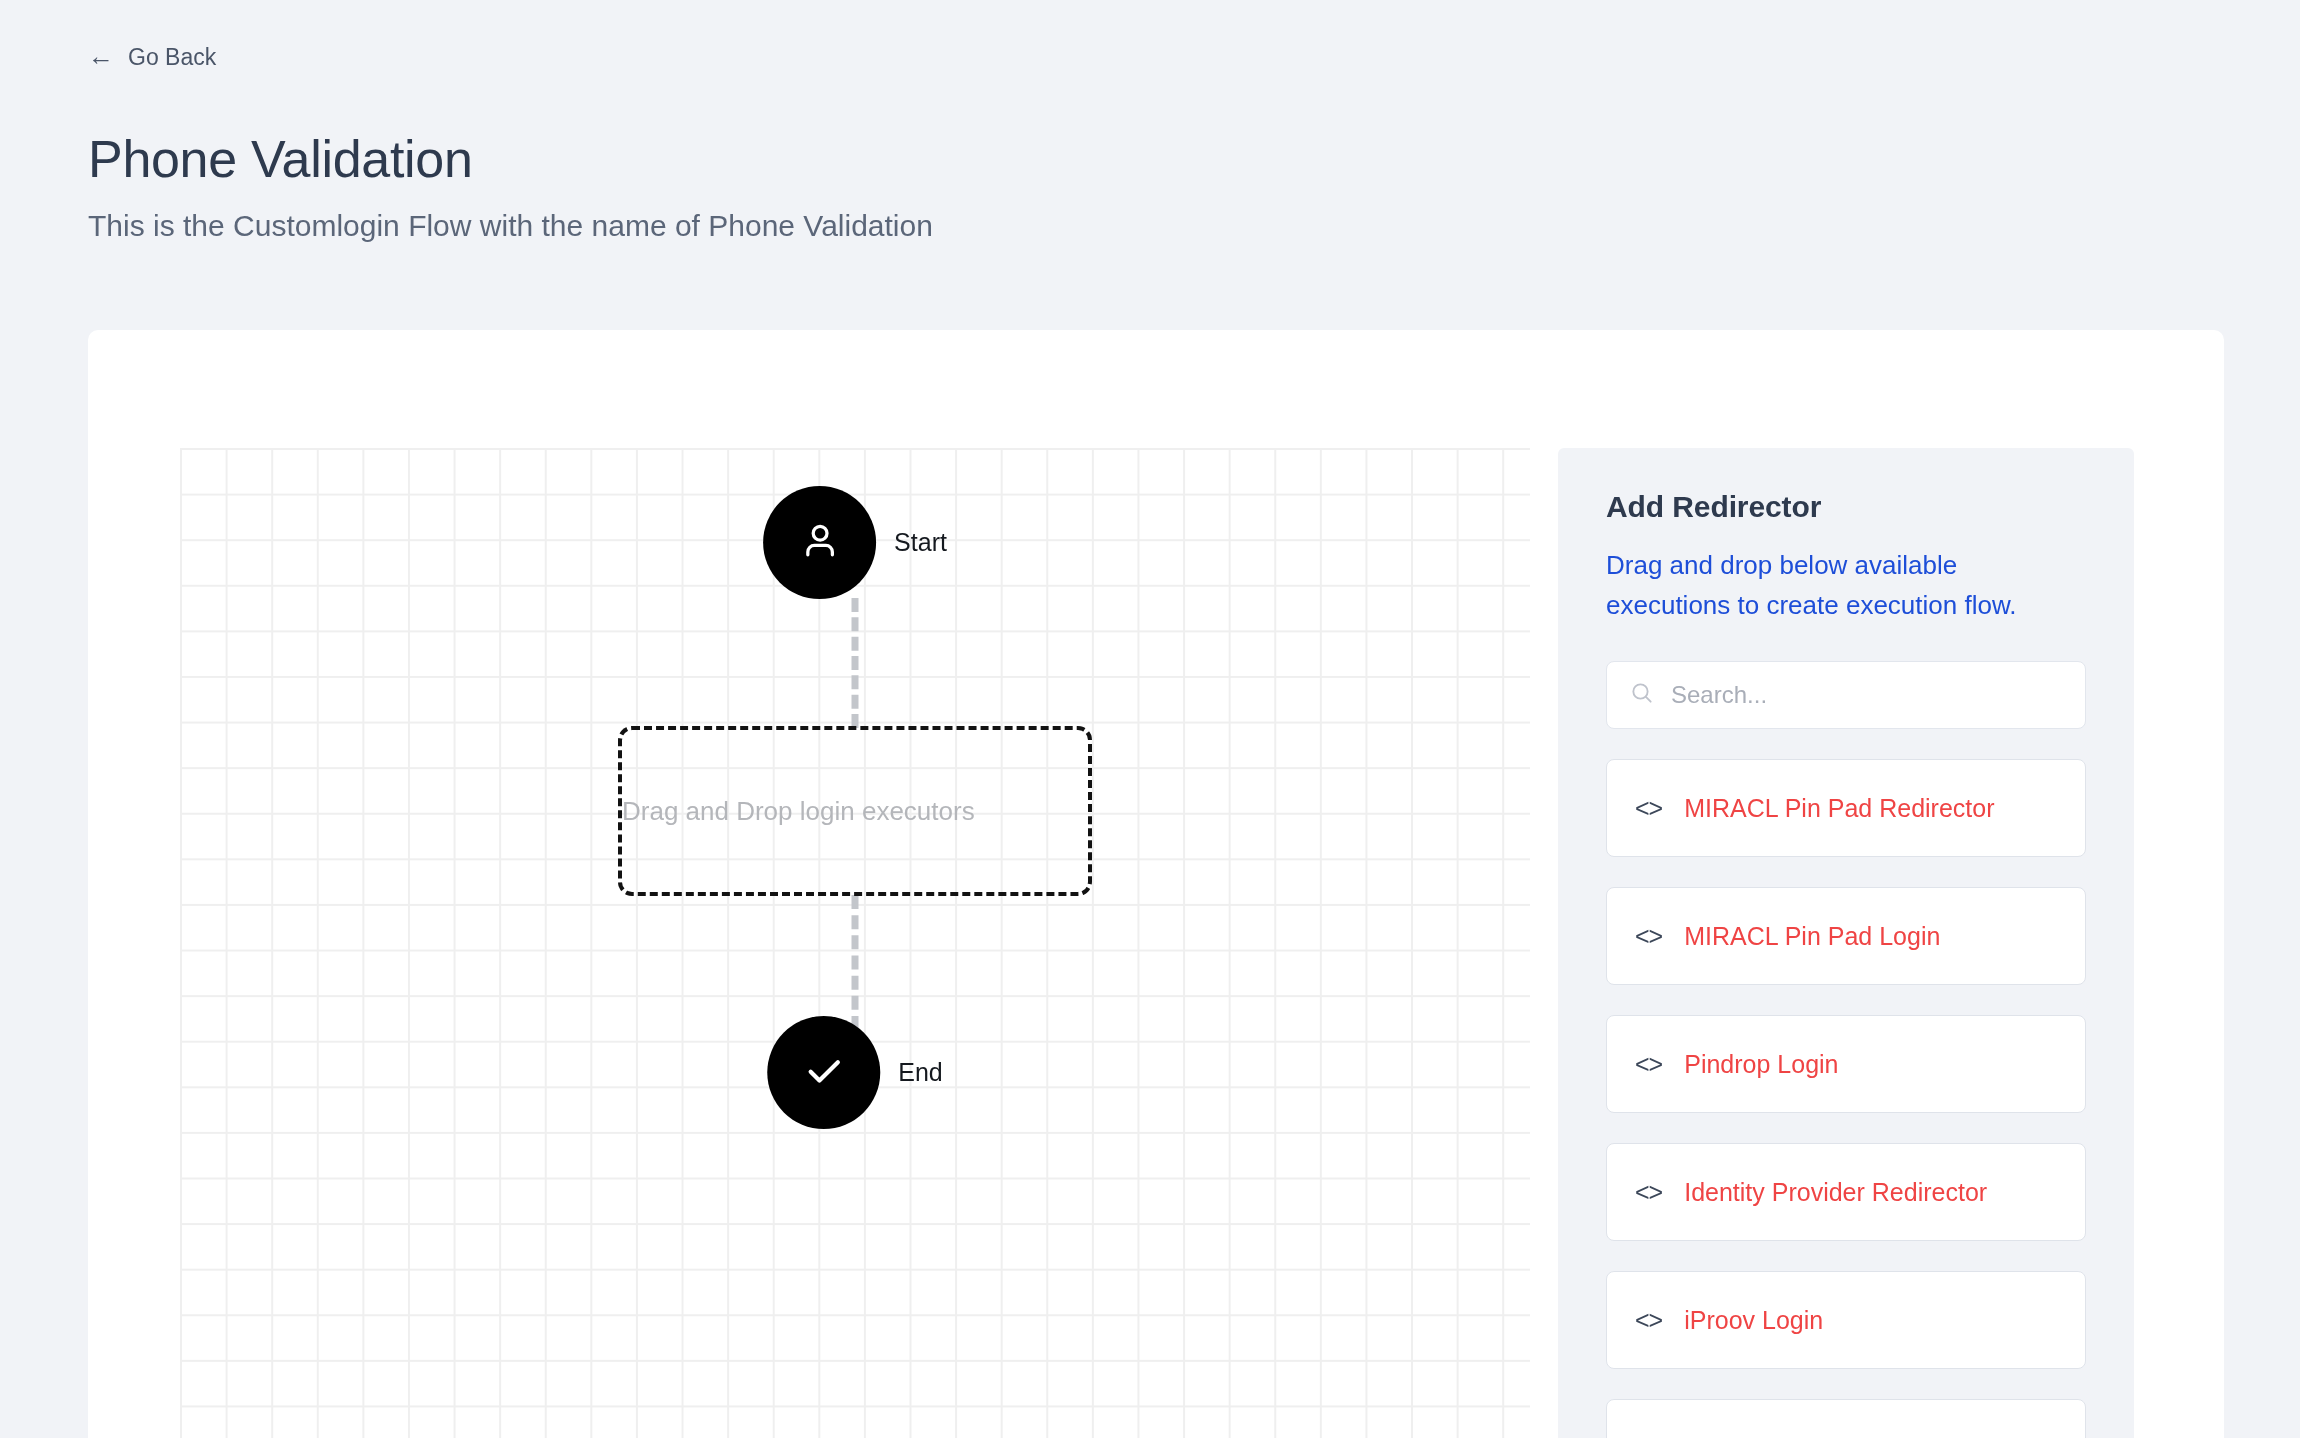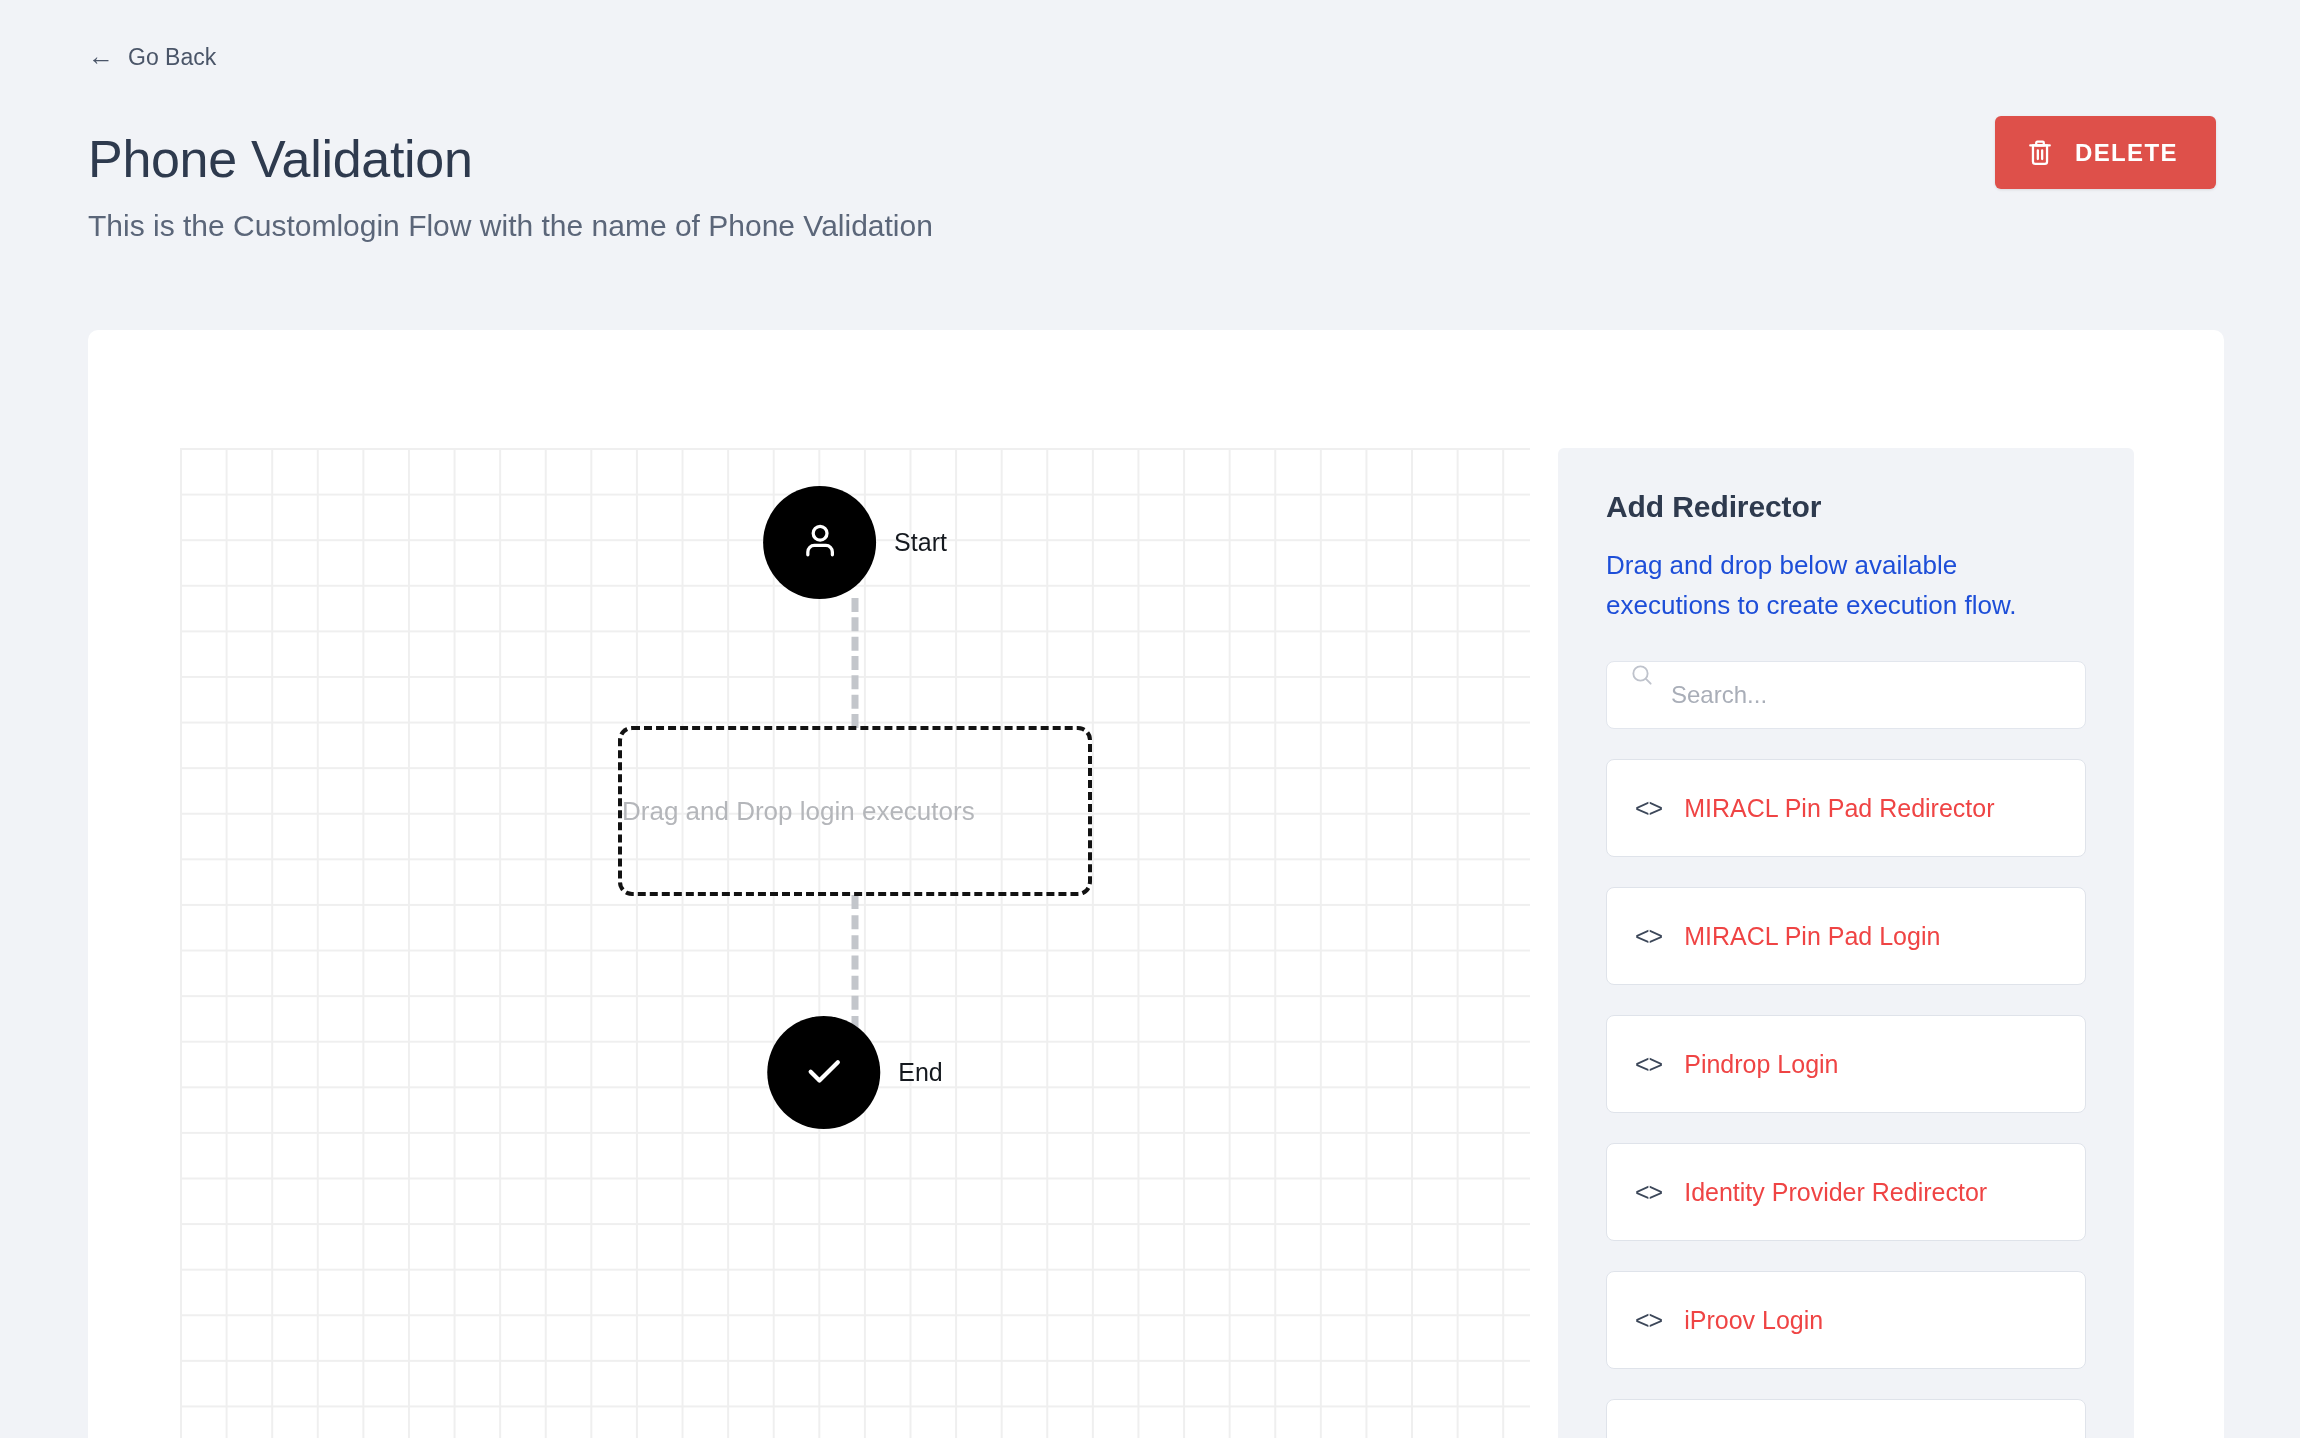--- a/index.html
+++ b/index.html
@@ -201,20 +201,21 @@
   }
 
   .search-wrap {
     margin-top: 36px;
     position: relative;
     height: 68px;
     background: #FFFFFF;
     border: 1.5px solid #E2E6ED;
     border-radius: 8px;
     display: flex;
+    align-items: center;
     padding: 0 22px;
     gap: 16px;
   }
   .search-input {
     border: none;
     outline: none;
     background: transparent;
     font-family: "Liberation Sans", sans-serif;
     font-size: 24px;
     color: #3C4759;
@@ -256,31 +257,20 @@
 <div class="page-header">
 
   <div class="go-back">
     <span class="arrow-glyph">←</span>
     <span>Go Back</span>
   </div>
 
   <h1 class="page-title">Phone Validation</h1>
   <p class="page-subtitle">This is the Customlogin Flow with the name of Phone Validation</p>
 
-  <button class="delete-button">
-    <span>
-      <svg width="26" height="29" viewBox="0 0 24 26" fill="none" xmlns="http://www.w3.org/2000/svg">
-        <path d="M3 6.5h18" stroke="#fff" stroke-width="2.1" stroke-linecap="round"></path>
-        <path d="M9.5 3h5a1 1 0 0 1 1 1v2.5h-7V4a1 1 0 0 1 1-1z" stroke="#fff" stroke-width="2.1" stroke-linejoin="round"></path>
-        <path d="M5.5 6.5h13v15a2 2 0 0 1-2 2h-9a2 2 0 0 1-2-2v-15z" stroke="#fff" stroke-width="2.1" stroke-linejoin="round"></path>
-        <path d="M10 11v8M14 11v8" stroke="#fff" stroke-width="2.1" stroke-linecap="round"></path>
-      </svg>
-    </span>
-    <span>DELETE</span>
-  </button>
 </div>
 
 <div class="content-card">
 
   <div class="flow-canvas">
     <div class="flow-stack">
 
       <div class="connector connector-top"></div>
       <div class="connector connector-bottom"></div>
 

